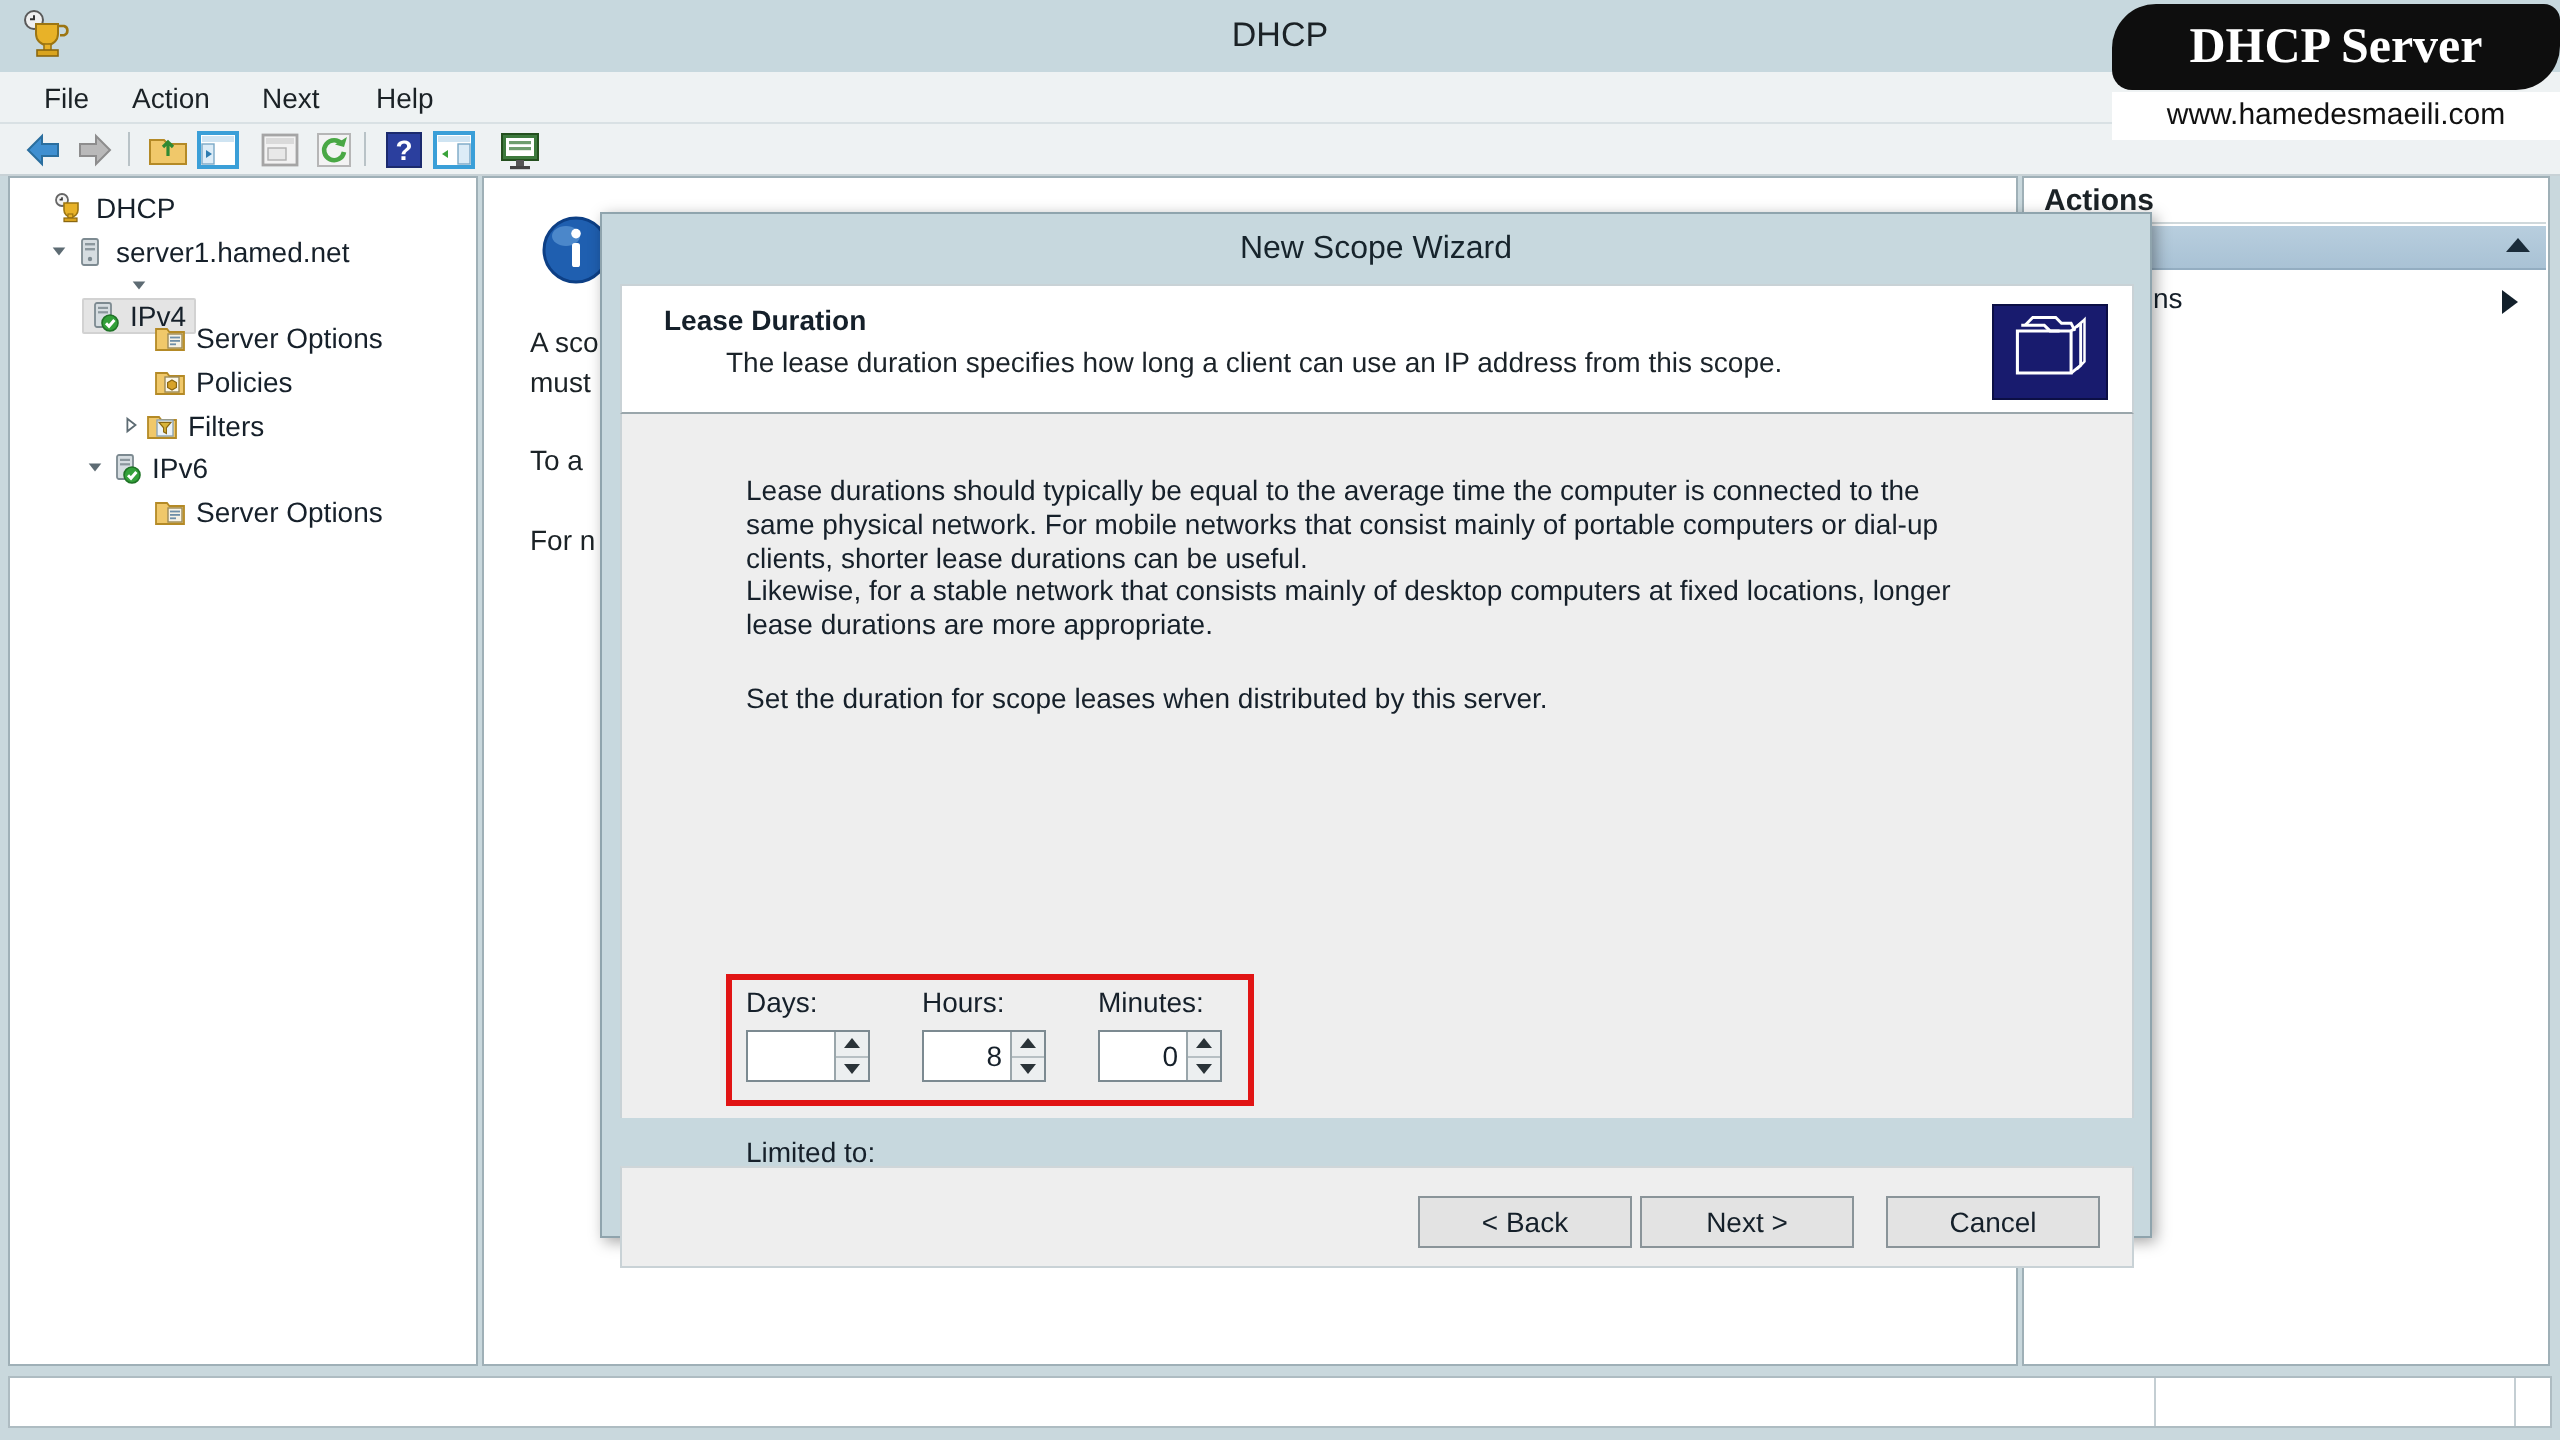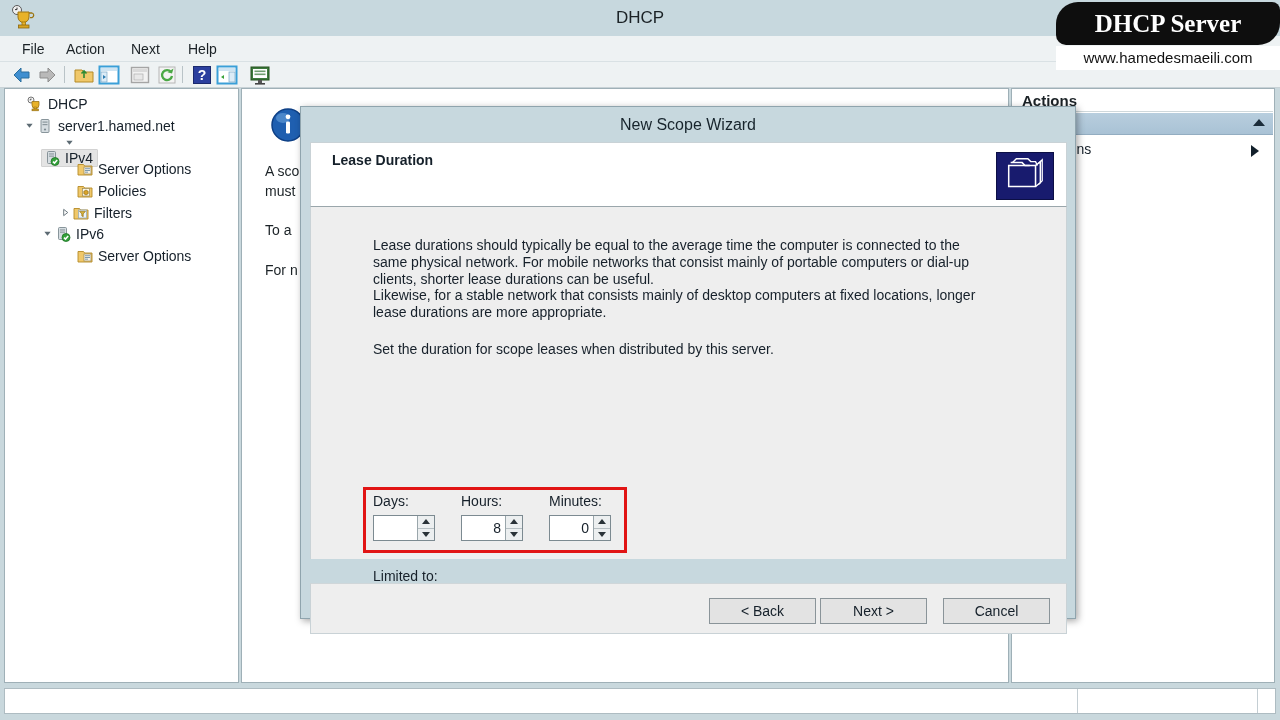--- a/index.html
+++ b/index.html
@@ -563,20 +563,21 @@
   <div id="status-bar">
     <div class="status-sep" style="left:1252px;"></div>
     <div class="status-sep" style="left:1072px;"></div>
   </div>
 
   <div id="wizard">
     <div id="wizard-title">New Scope Wizard</div>
 
     <div id="wizard-header">
       <div id="wizard-head-title">Lease Duration</div>
+      <div id="wizard-head-sub">The lease duration specifies how long a client can use an IP address from this scope.</div>
       <svg id="wizard-head-icon" viewBox="0 0 58 48">
         <rect x="0" y="0" width="58" height="48" fill="#181b6e"></rect>
         <path d="M14 10 h12 l3 3 h5" fill="none" stroke="#ffffff" stroke-width="1.6"></path>
         <path d="M12 13 h28 v22 h-28 z" fill="none" stroke="#ffffff" stroke-width="1.6"></path>
         <path d="M16 10 L20 6 h12 l3 3 h5 L42 13" fill="none" stroke="#ffffff" stroke-width="1.5"></path>
         <path d="M40 13 L45 9 v22 l-5 4" fill="none" stroke="#ffffff" stroke-width="1.5"></path>
         <path d="M43 11 L47 7 v22 l-4 4" fill="none" stroke="#ffffff" stroke-width="1.3"></path>
       </svg>
     </div>
 

